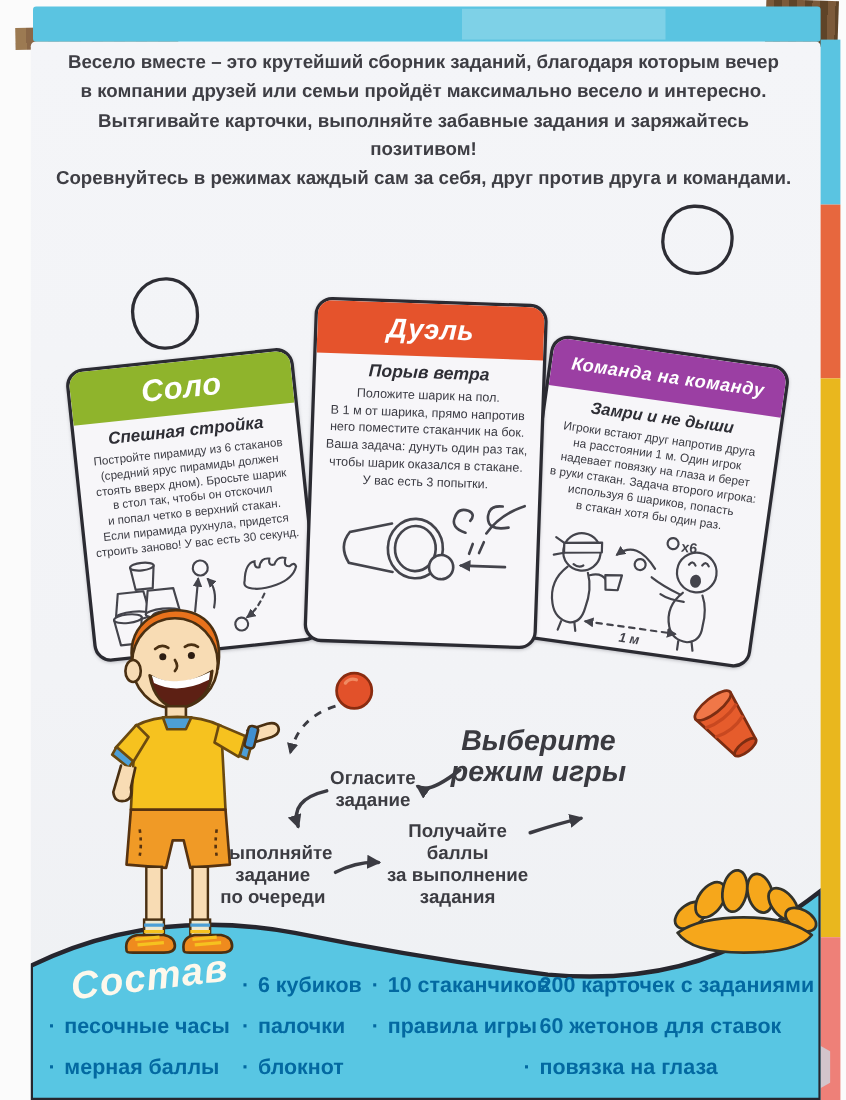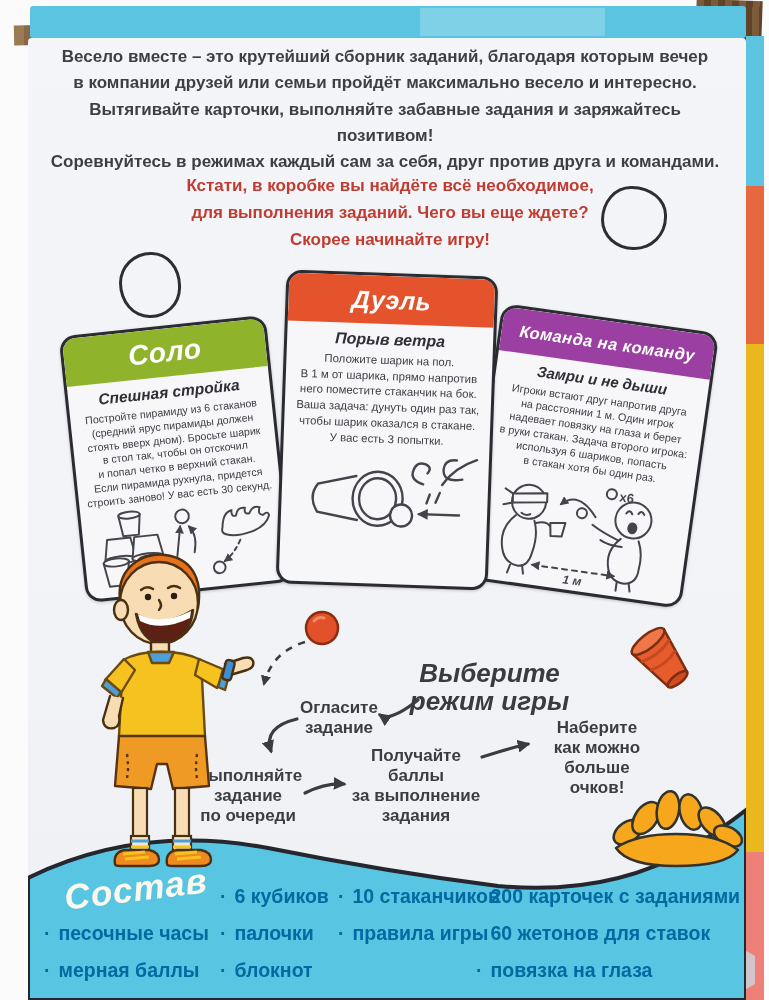--- a/index.html
+++ b/index.html
@@ -90,23 +90,20 @@
   <div class="abs" id="box-face"></div>
   <div class="abs side-strip" id="strip-cyan"></div>
   <div class="abs side-strip" id="strip-orange"></div>
   <div class="abs side-strip" id="strip-yellow"></div>
   <div class="abs side-strip" id="strip-pink"></div>
 
   <div class="abs" id="intro">Весело вместе – это крутейший сборник заданий, благодаря которым вечер
 в компании друзей или семьи пройдёт максимально весело и интересно.
 Вытягивайте карточки, выполняйте забавные задания и заряжайтесь позитивом!
 Соревнуйтесь в режимах каждый сам за себя, друг против друга и командами.</div>
-  <div class="abs" id="callout">Кстати, в коробке вы найдёте всё необходимое,
-для выполнения заданий. Чего вы еще ждете?
-Скорее начинайте игру!</div>
   <div class="abs sketch-circle" id="circle-right"></div>
   <div class="abs sketch-circle" id="circle-left"></div>
 
   <svg class="abs" id="wave" viewBox="0 0 718 200" preserveAspectRatio="none">
     <path d="M0,78 Q110,24 240,48 Q360,72 470,86 Q580,96 660,50 Q695,28 718,10 L718,200 L0,200 Z" fill="#58c6e3" stroke="#26262e" stroke-width="4"></path>
   </svg>
 
   <div class="abs card" id="card-solo">
     <div class="card-header">Соло</div>
     <div class="task-title">Спешная стройка</div>
@@ -213,23 +210,20 @@
           <path d="M0,0 L10,5 L0,10 Z" fill="#44444c"></path>
         </marker>
       </defs>
     </svg>
   </div>
 
   <div class="abs" id="flow-heading">Выберите
 режим игры</div>
   <div class="abs flow-step" id="step-announce">Огласите
 задание</div>
-  <div class="abs flow-step" id="step-win">Наберите
-как можно
-больше очков!</div>
   <div class="abs flow-step" id="step-score">Получайте баллы
 за выполнение
 задания</div>
   <div class="abs flow-step" id="step-perform">Выполняйте
 задание
 по очереди</div>
 
   <svg class="abs" id="overlay-svg" viewBox="0 0 769 1000">
     <defs>
       <marker id="ah" viewBox="0 0 10 10" refX="8" refY="5" markerWidth="4" markerHeight="4" orient="auto-start-reverse">

